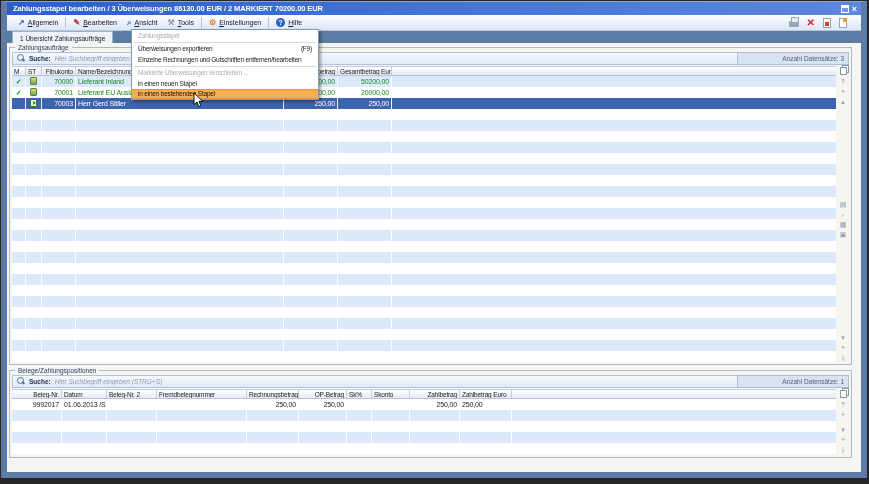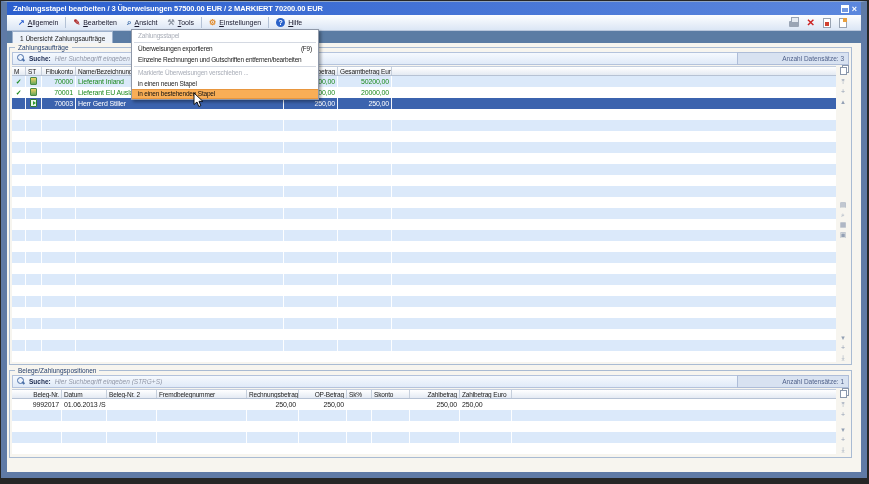--- a/index.html
+++ b/index.html
@@ -109,21 +109,21 @@
   .dd-sep { height:1px; background:#d4d9e2; margin:1px 2px; }
 
   .cursor { position:absolute; left:186px; top:90px; z-index:60; pointer-events:none; }
 </style>
 </head>
 <body>
 
 <div class="window">
 
   <div class="titlebar">
-    <span class="title">Zahlungsstapel bearbeiten / 3 Überweisungen 57500.00 EUR / 2 MARKIERT 70200.00 EUR</span>
+    <span class="title">Zahlungsstapel bearbeiten / 3 Überweisungen 86130.00 EUR / 2 MARKIERT 70200.00 EUR</span>
     <span class="win-ctl">
       <span class="restore-btn"></span>
       <span class="close-btn">×</span>
     </span>
   </div>
 
   <div class="menubar">
     <span id="mb-items" style="display:flex;align-items:center;">
         <span class="mb-item">
           <span class="mb-ico" style="color: rgb(42, 95, 208);">↗</span>

